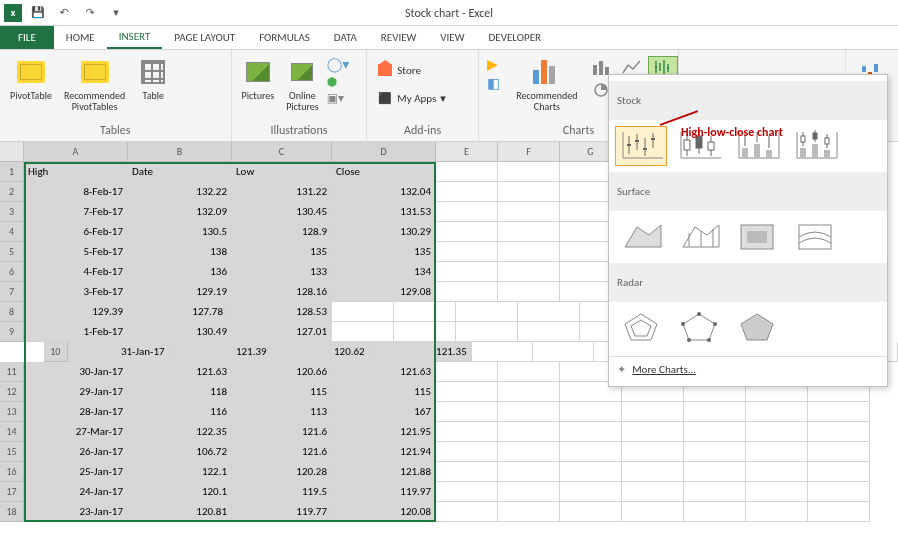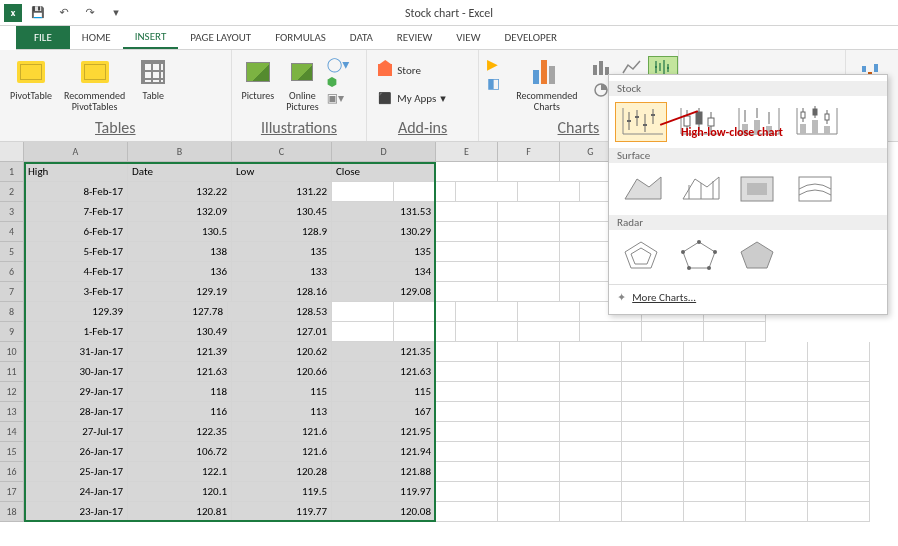--- a/index.html
+++ b/index.html
@@ -6,30 +6,30 @@
 body { background: #fff; width: 898px; height: 546px; overflow: hidden; font-size: 11px; position: relative; }
 
 
 .titlebar { height: 26px; background: #fff; display: flex; align-items: center; border-bottom: 1px solid #d4d4d4; }
 .qat { display: flex; align-items: center; gap: 6px; padding: 0 4px; }
 .qat-btn { width: 20px; height: 20px; display: inline-flex; align-items: center; justify-content: center; color: #555; cursor: pointer; }
 .qat-excel { width: 18px; height: 18px; background: #217346; display: inline-flex; align-items: center; justify-content: center; color: #fff; font-weight: bold; font-size: 10px; }
 .doc-title { position: absolute; left: 50%; transform: translateX(-50%); color: #444; font-size: 12px; }
 
 
-.ribbon-tabs { height: 24px; display: flex; align-items: stretch; border-bottom: 1px solid #d4d4d4; margin-left: 16px; }
+.ribbon-tabs { height: 24px; display: flex; align-items: stretch; border-bottom: 1px solid #d4d4d4; }
 .rtab { padding: 0 12px; display: flex; align-items: center; font-size: 11px; color: #444; cursor: pointer; text-transform: uppercase; }
 .rtab.file { background: #217346; color: #fff; padding: 0 18px; }
 .rtab.active { color: #217346; border-bottom: 2px solid #217346; font-weight: 500; }
 
 
 .ribbon { height: 92px; background: #f5f5f5; border-bottom: 1px solid #d4d4d4; display: flex; position: relative; }
 .rgroup { border-right: 1px solid #e0e0e0; display: flex; flex-direction: column; justify-content: space-between; padding: 4px 6px 2px; }
 .rgroup-body { display: flex; align-items: flex-start; gap: 4px; flex: 1; }
-.rgroup-label { text-align: center; font-size: 16px; color: #666; padding: 2px 0; text-decoration: underline; }
+.rgroup-label { text-align: center; font-size: 12px; color: #666; padding: 2px 0; }
 .big-btn { display: flex; flex-direction: column; align-items: center; gap: 2px; padding: 2px 4px; cursor: pointer; }
 .big-btn .ico { width: 32px; height: 32px; display: flex; align-items: center; justify-content: center; }
 .big-btn .lbl { font-size: 10px; text-align: center; color: #333; line-height: 11px; }
 .small-btn { display: flex; align-items: center; gap: 4px; padding: 2px 4px; cursor: pointer; font-size: 11px; color: #333; }
 .small-btn .ico { width: 16px; height: 16px; display: inline-flex; align-items: center; justify-content: center; }
 
 
 .ic-yellow { background: #fdd835; width: 28px; height: 22px; border-radius: 2px; position: relative; }
 .ic-yellow:after { content: ''; position: absolute; inset: 3px; border: 1px solid rgba(0,0,0,.2); }
 .ic-table { width: 24px; height: 24px; background: linear-gradient(#888 2px,transparent 2px) top,linear-gradient(90deg,#888 2px,transparent 2px) left; background-size: 8px 8px; border: 2px solid #888; }
@@ -42,21 +42,21 @@
 .ic-chart span:nth-child(2){height:100%;background:#ed7d31}
 .ic-chart span:nth-child(3){height:75%;background:#a5a5a5}
 
 
 .cdd { width: 30px; height: 22px; display:inline-flex; align-items:center; justify-content:center; cursor:pointer; color:#666; }
 .cdd svg { width:20px; height:16px; }
 .cdd.highlight { background:#c3e59d; border:1px solid #6aa84f; }
 
 
 .chart-panel { position: absolute; top: 74px; left: 608px; width: 280px; background: #fff; border: 1px solid #c1c1c1; box-shadow: 2px 2px 6px rgba(0,0,0,.2); z-index: 20; padding: 4px 0; }
-.cp-title { background: #eee; color: #666; font-size: 11px; padding: 1px 8px; margin: 2px 0; }
+.cp-title { background: #eee; color: #666; font-size: 11px; padding: 13px 8px; margin: 2px 0; }
 .cp-row { display: flex; gap: 6px; padding: 4px 6px; flex-wrap: wrap; }
 .cp-thumb { width: 52px; height: 40px; border: 1px solid transparent; display:flex; align-items:center; justify-content:center; cursor:pointer; }
 .cp-thumb.sel { background: #fff2cc; border: 1px solid #f0a030; }
 .cp-thumb svg { width: 48px; height: 36px; }
 .cp-more { padding: 6px 8px; display:flex; align-items:center; gap:6px; font-size:11px; color:#333; cursor:pointer; }
 .annotation { position:absolute; color:#c00000; font-size:12px; font-weight:600; }
 .anno-line { position:absolute; width:40px; height:2px; background:#c00000; transform:rotate(-20deg); }
 
 
 .sheet-wrap { position: relative; }
@@ -422,20 +422,21 @@
       <div class="cell cw-H"></div>
       <div class="cell cw-I"></div>
       <div class="cell cw-J"></div>
       <div class="cell cw-K"></div>
     </div>
     <div class="row">
       <div class="row-header hdr-sel" style="height: 20px;">2</div>
       <div class="cell cw-A sel right-align">8-Feb-17</div>
       <div class="cell cw-B sel right-align">132.22</div>
       <div class="cell cw-C sel right-align">131.22</div>
+      <div class="cell cw-D sel right-align">132.04</div>
       <div class="cell cw-E"></div>
       <div class="cell cw-F"></div>
       <div class="cell cw-G"></div>
       <div class="cell cw-H"></div>
       <div class="cell cw-I"></div>
       <div class="cell cw-J"></div>
       <div class="cell cw-K"></div>
     </div>
     <div class="row">
       <div class="row-header hdr-sel" style="height: 20px;">3</div>
@@ -527,21 +528,21 @@
       <div class="cell cw-C sel right-align">127.01</div>
       <div class="cell cw-E"></div>
       <div class="cell cw-F"></div>
       <div class="cell cw-G"></div>
       <div class="cell cw-H"></div>
       <div class="cell cw-I"></div>
       <div class="cell cw-J"></div>
       <div class="cell cw-K"></div>
     </div>
     <div class="row">
-      <div class="row-header hdr-sel" style="height: 20px;">10</div>
+      <div class="row-header hdr-sel" style="height: 20px; margin-left: 44px;">10</div>
       <div class="cell cw-A sel right-align">31-Jan-17</div>
       <div class="cell cw-B sel right-align">121.39</div>
       <div class="cell cw-C sel right-align">120.62</div>
       <div class="cell cw-D sel right-align">121.35</div>
       <div class="cell cw-E"></div>
       <div class="cell cw-F"></div>
       <div class="cell cw-G"></div>
       <div class="cell cw-H"></div>
       <div class="cell cw-I"></div>
       <div class="cell cw-J"></div>
@@ -584,21 +585,21 @@
       <div class="cell cw-E"></div>
       <div class="cell cw-F"></div>
       <div class="cell cw-G"></div>
       <div class="cell cw-H"></div>
       <div class="cell cw-I"></div>
       <div class="cell cw-J"></div>
       <div class="cell cw-K"></div>
     </div>
     <div class="row">
       <div class="row-header hdr-sel" style="height: 20px;">14</div>
-      <div class="cell cw-A sel right-align">27-Jul-17</div>
+      <div class="cell cw-A sel right-align">27-Mar-17</div>
       <div class="cell cw-B sel right-align">122.35</div>
       <div class="cell cw-C sel right-align">121.6</div>
       <div class="cell cw-D sel right-align">121.95</div>
       <div class="cell cw-E"></div>
       <div class="cell cw-F"></div>
       <div class="cell cw-G"></div>
       <div class="cell cw-H"></div>
       <div class="cell cw-I"></div>
       <div class="cell cw-J"></div>
       <div class="cell cw-K"></div>

